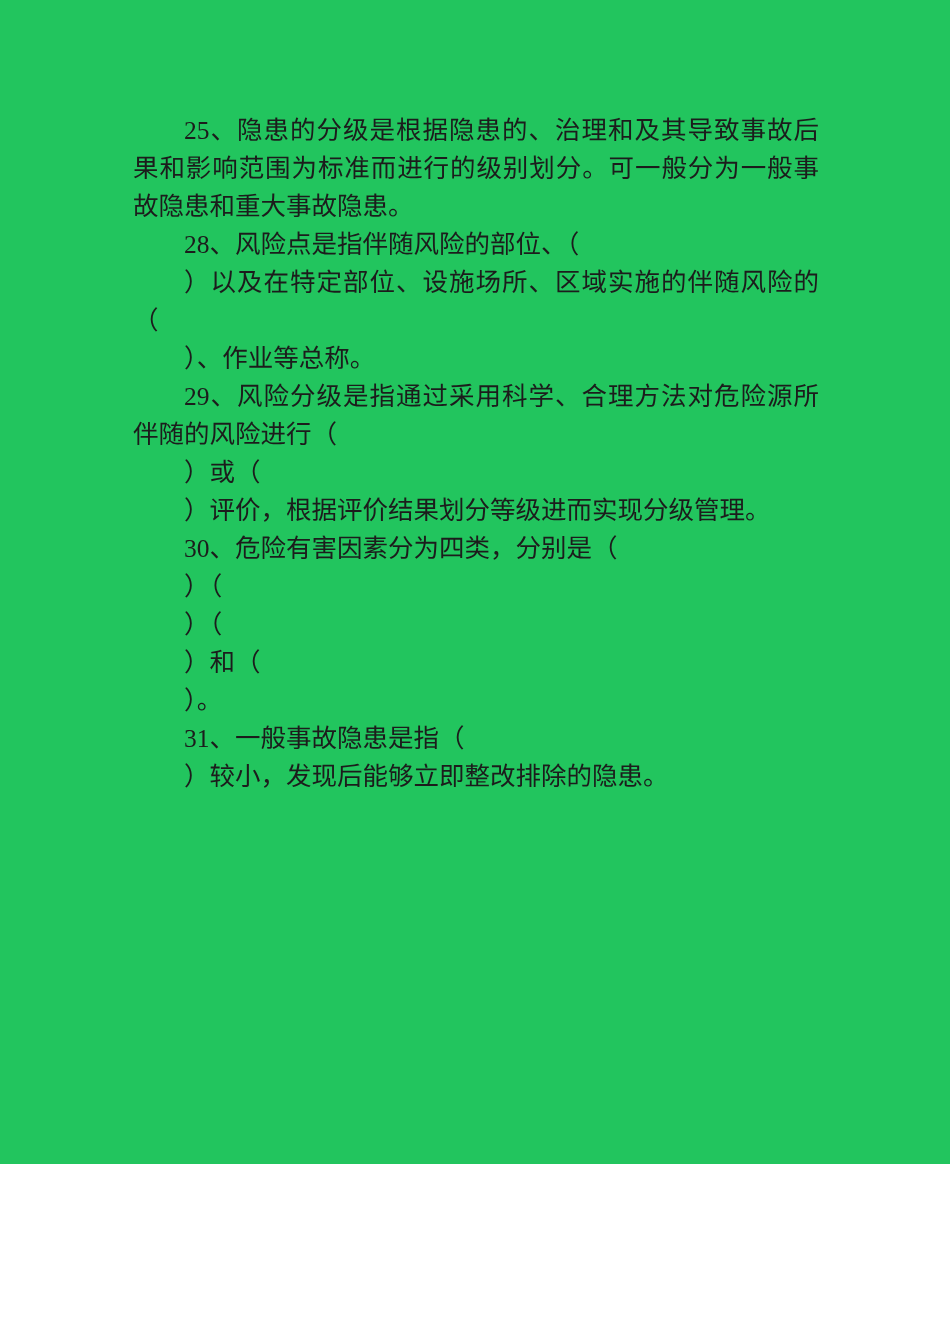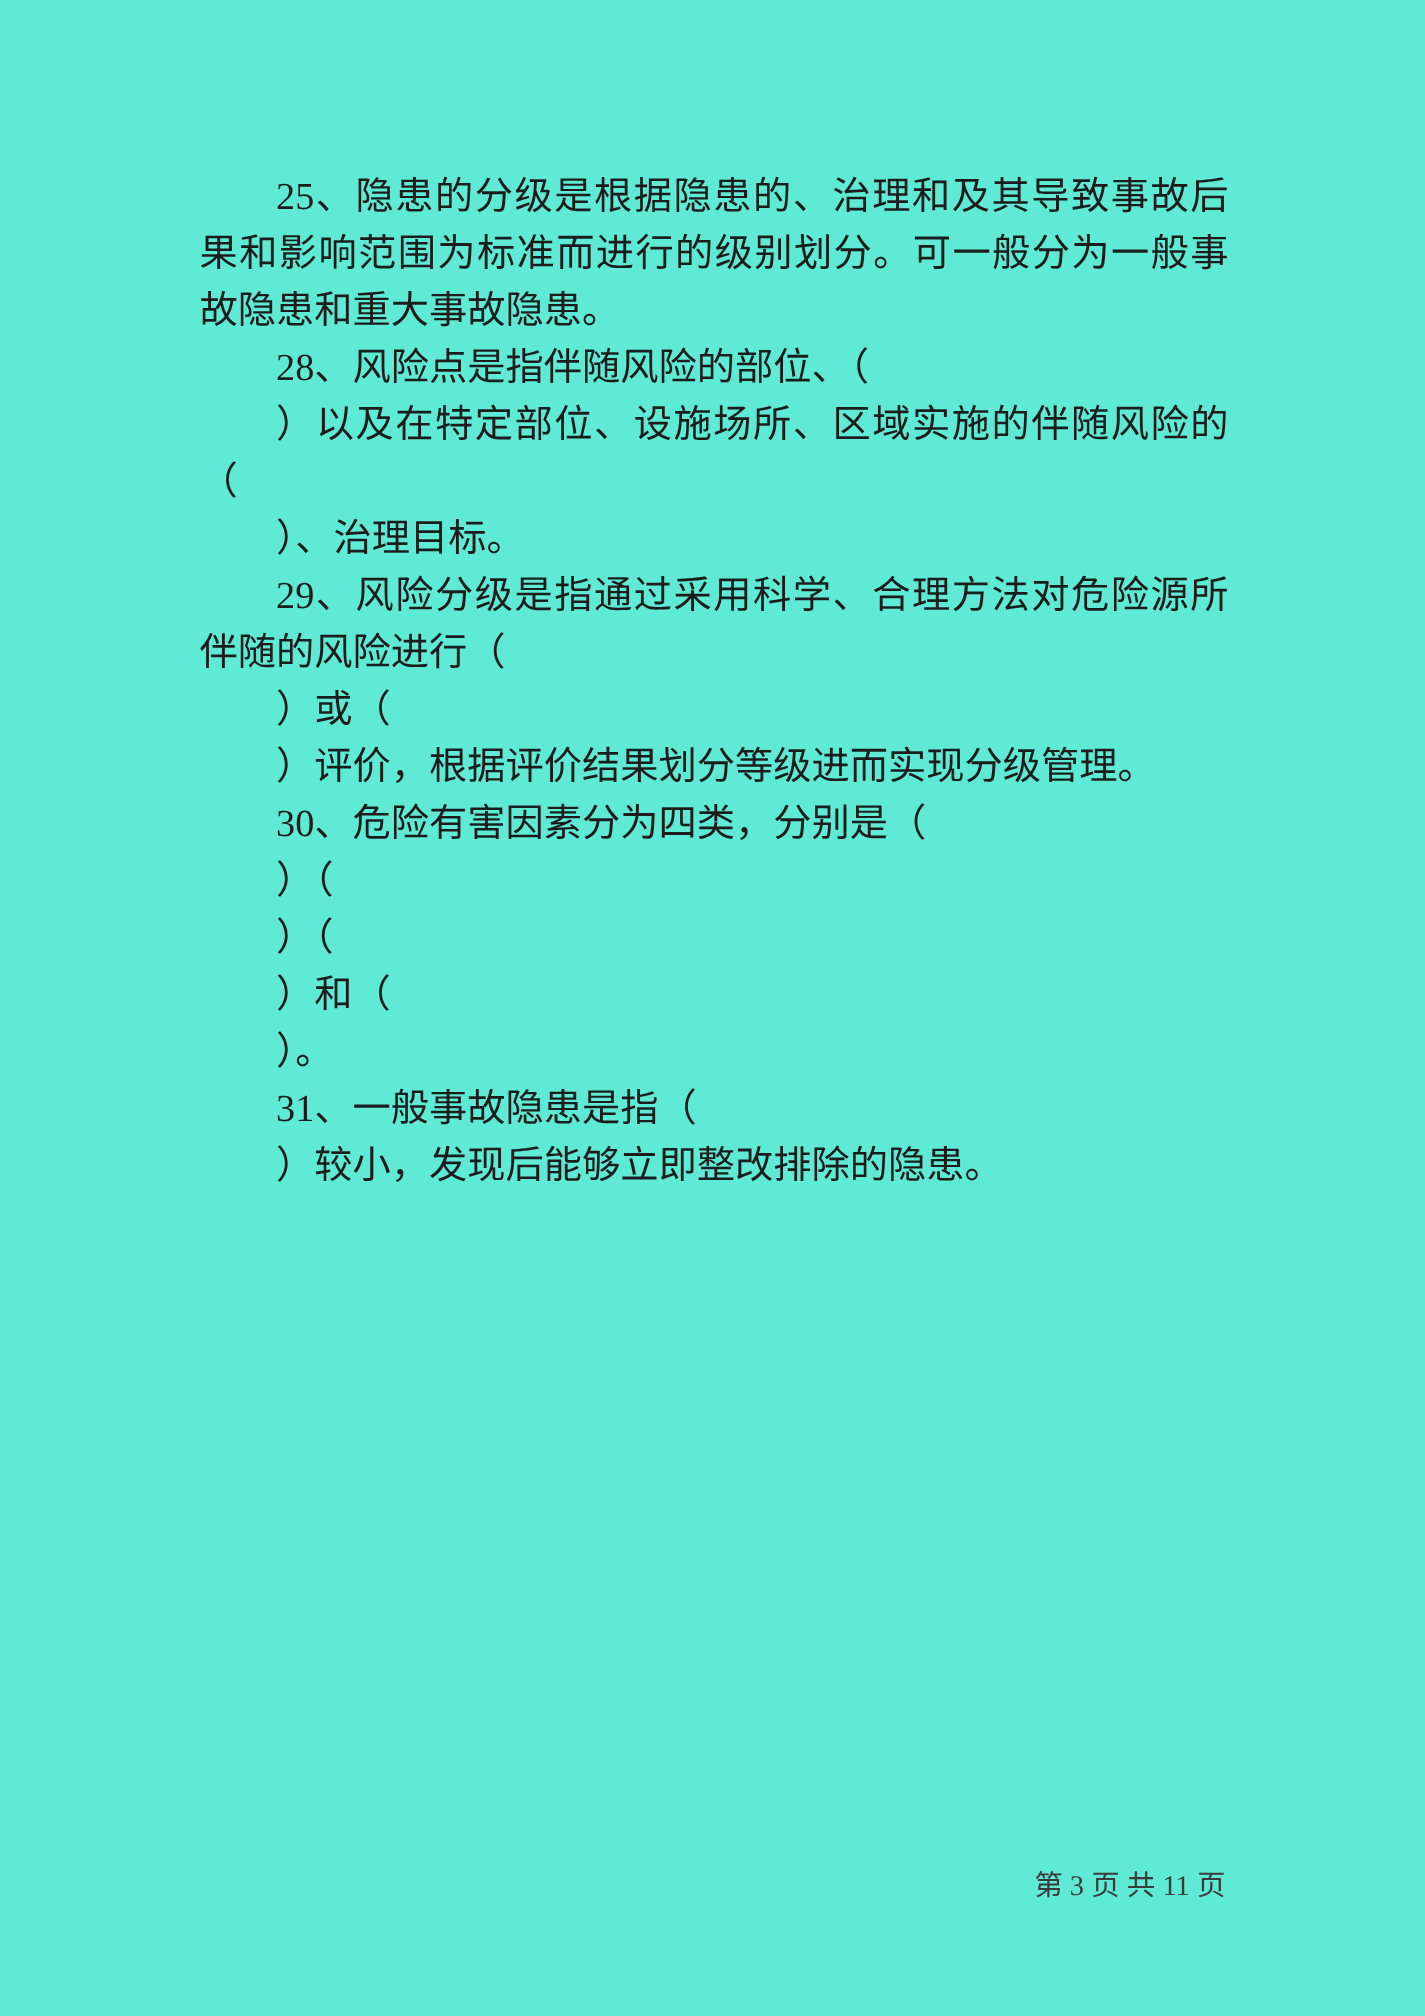--- a/index.html
+++ b/index.html
@@ -5,22 +5,22 @@
 <style>
   html, body {
     margin: 0;
     padding: 0;
     background: #ffffff;
   }
 
   .page {
     position: relative;
     width: 950px;
-    height: 1344px;
-    background: #5eead4;
+    height: 1164px;
+    background: #22c55e;
     overflow: hidden;
     box-sizing: border-box;
     font-family: "Liberation Serif", "DejaVu Serif", serif;
     color: #1a1a1a;
   }
 
   .doc-body {
     position: absolute;
     left: 133px;
     top: 112px;
@@ -67,21 +67,21 @@
 
     <p class="para">25、隐患的分级是根据隐患的、治理和及其导致事故后果和影响范围为标准而进行的级别划分。可一般分为一般事故隐患和重大事故隐患。</p>
 
 
 
     <p class="para">28、风险点是指伴随风险的部位、（</p>
 
 
     <p class="para">）以及在特定部位、设施场所、区域实施的伴随风险的（</p>
 
-    <p class="para">）、治理目标。</p>
+    <p class="para">）、作业等总称。</p>
 
     <p class="para">29、风险分级是指通过采用科学、合理方法对危险源所伴随的风险进行（</p>
 
     <p class="para">）或（</p>
 
     <p class="para">）评价，根据评价结果划分等级进而实现分级管理。</p>
 
     <p class="para">30、危险有害因素分为四类，分别是（</p>
 
     <p class="para">）（</p>

